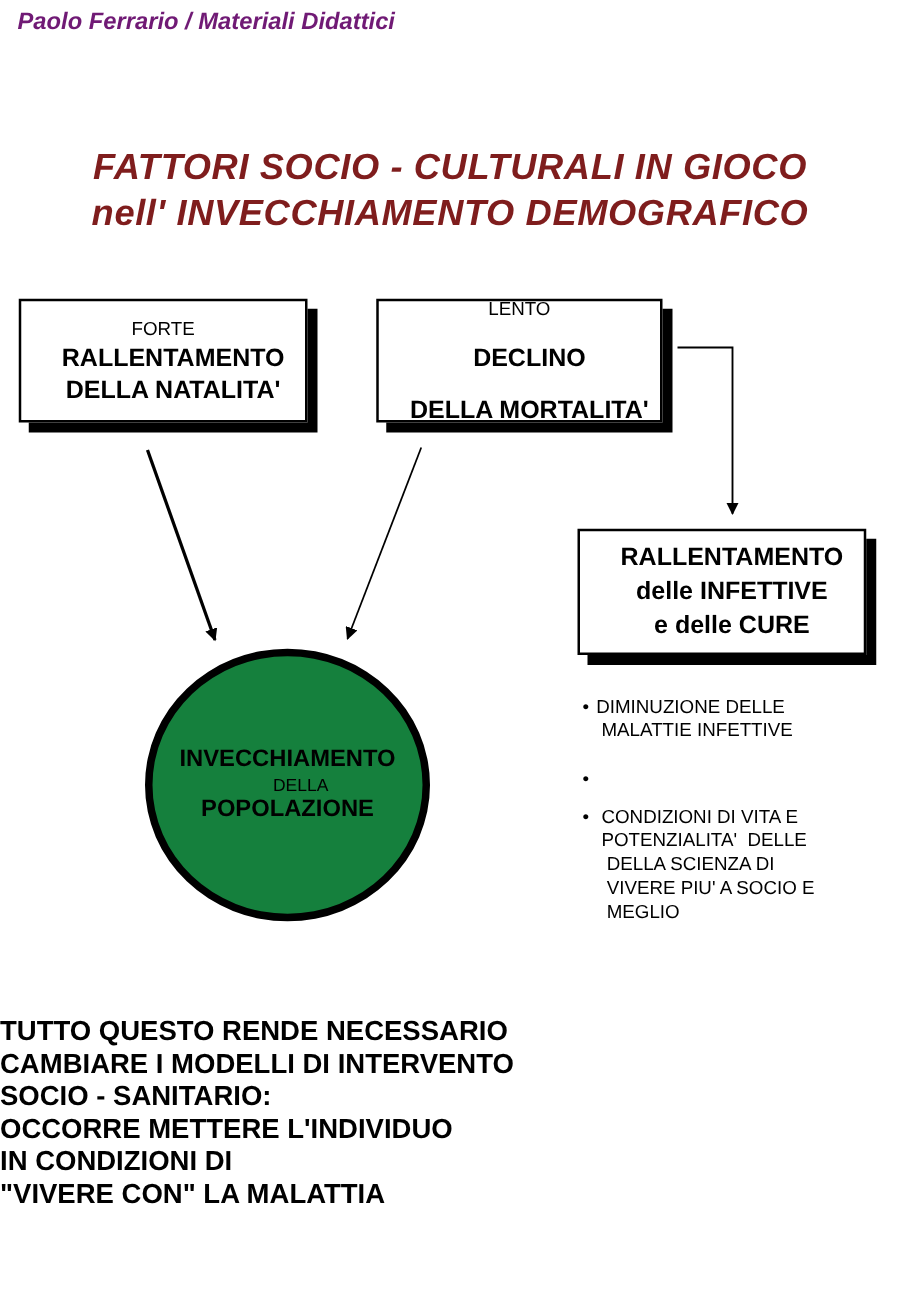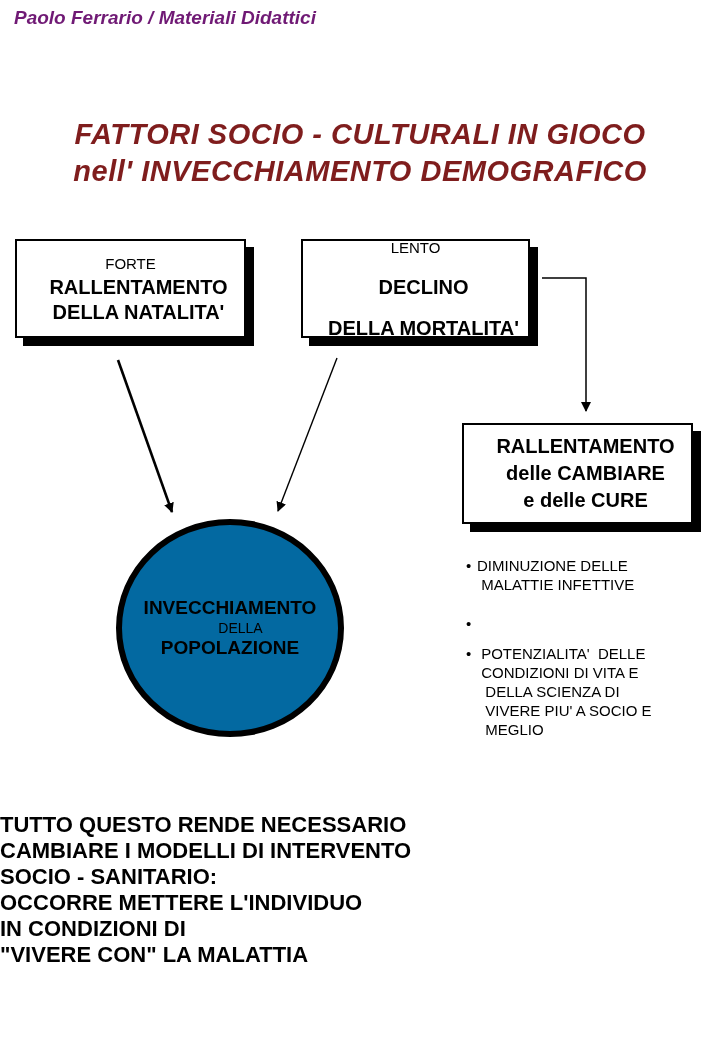--- a/index.html
+++ b/index.html
@@ -67,21 +67,21 @@
   .box-trasform .box-main { line-height: 27px; }
   .aging-circle {
     position: absolute;
     box-sizing: border-box;
     left: 116px;
     top: 519px;
     width: 228px;
     height: 218px;
     border: 6px solid #000000;
     border-radius: 50%;
-    background: #0369a1;
+    background: #15803d;
     display: flex;
     flex-direction: column;
     align-items: center;
     justify-content: center;
     text-align: center;
   }
   .circle-main {
     font-size: 19px;
     line-height: 22px;
     font-weight: bold;
@@ -151,21 +151,21 @@
   </div>
 
   <div class="shadow-box box-mortalita">
     <div class="box-qualifier">LENTO</div>
     <div class="box-main">DECLINO</div>
     <div class="box-main">DELLA MORTALITA'</div>
   </div>
 
   <div class="shadow-box box-trasform">
     <div class="box-main">RALLENTAMENTO</div>
-    <div class="box-main">delle CAMBIARE</div>
+    <div class="box-main">delle INFETTIVE</div>
     <div class="box-main">e delle CURE</div>
   </div>
 
   <svg class="connectors" width="720" height="1040" aria-hidden="true">
     <defs>
       <marker id="arrowhead" markerUnits="userSpaceOnUse" markerWidth="12" markerHeight="10" refX="9" refY="5" orient="auto">
         <path d="M0,0 L10,5 L0,10 z" fill="#000000"></path>
       </marker>
     </defs>
     <line x1="118" y1="360" x2="172" y2="512" stroke="#000000" stroke-width="2.6" marker-end="url(#arrowhead)"></line>
@@ -189,22 +189,22 @@
       </span>
     </div>
 
     <div class="bullet-item gap-b">
       <span class="bullet-dot">•</span>
     </div>
 
     <div class="bullet-item">
       <span class="bullet-dot">•</span>
       <span class="bullet-lines">
+        <span> CONDIZIONI DI VITA E</span>
         <span> POTENZIALITA'  DELLE</span>
-        <span> CONDIZIONI DI VITA E</span>
         <span>  DELLA SCIENZA DI</span>
         <span>  VIVERE PIU' A SOCIO E</span>
         <span>  MEGLIO</span>
       </span>
     </div>
 
   </div>
 
   <div class="conclusion">
     <span>TUTTO QUESTO RENDE NECESSARIO</span>

